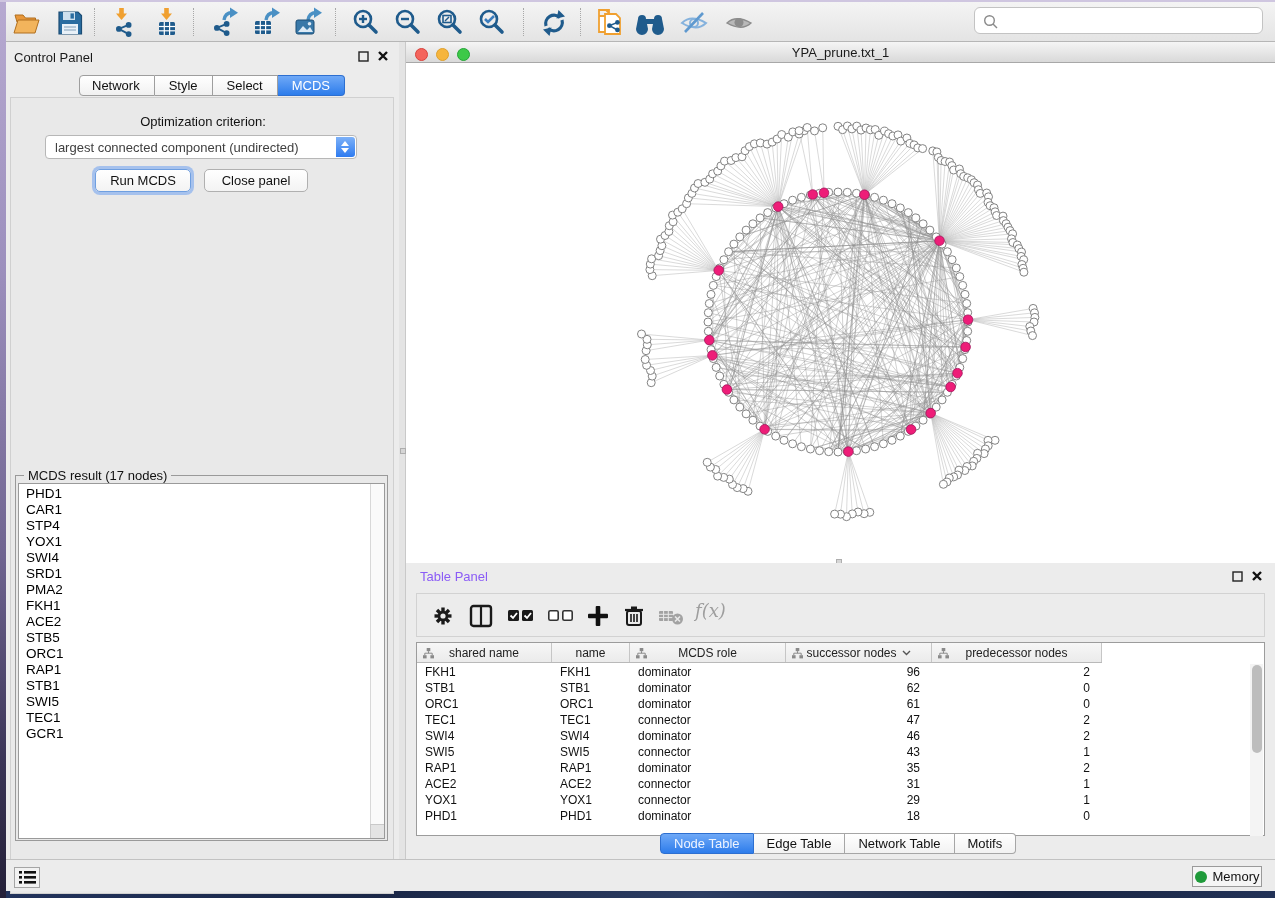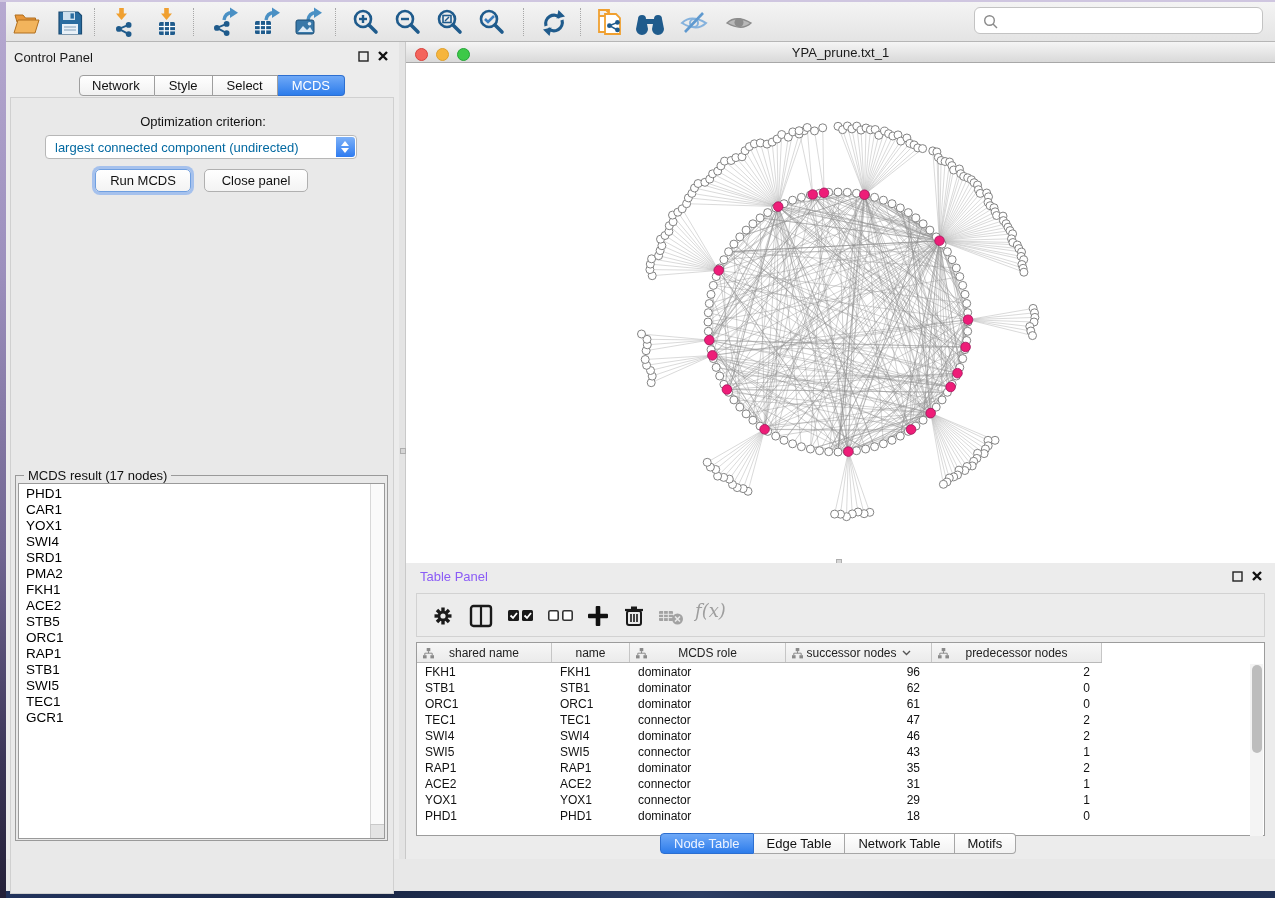--- a/index.html
+++ b/index.html
@@ -16,21 +16,21 @@
   #searchbox { position:absolute; left:968px; top:5px; width:289px; height:27px; background:#fff; border:1px solid #c3c3c3; border-radius:6px; }
   #searchbox svg { position:absolute; left:8px; top:6px; }
   
   #control-panel { left:6px; top:42px; width:393px; height:817px; background:#ececec; }
   #cp-divider { left:399px; top:42px; width:7px; height:817px; background:#e4e4e4; border-right:1px solid #c9c9c9; }
   .winbtns { position:absolute; display:flex; gap:8px; align-items:center; }
   .cptab { border:1px solid #9e9e9e; border-left-width:0; background:linear-gradient(180deg,#ffffff,#f1f1f1); font-size:13px; color:#111; display:flex; align-items:center; justify-content:center; padding:0 14px; }
   .cptab:first-child { border-left-width:1px; border-radius:4px 0 0 4px;padding-left:12px; }
   .cptab:last-child { border-radius:0 4px 4px 0; }
   .cptab.active { background:linear-gradient(180deg,#6fa9f7,#2d7ceb); color:#fff; border-color:#2d6fd0; }
-  #dropdown .dd-text { position:absolute; left:9px; top:4px; font-size:13px; color:#0369a1; }
+  #dropdown .dd-text { position:absolute; left:9px; top:4px; font-size:13px; color:#404040; }
   #dd-spin { position:absolute; right:1px; top:1px; width:19px; height:20px; border-radius:0 3px 3px 0; background:linear-gradient(180deg,#7db1f8,#2e7bf0); }
   #dd-spin .up { position:absolute; left:5px; top:4px; width:0; height:0; border-left:4.5px solid transparent; border-right:4.5px solid transparent; border-bottom:5px solid #fff; }
   #dd-spin .dn { position:absolute; left:5px; bottom:4px; width:0; height:0; border-left:4.5px solid transparent; border-right:4.5px solid transparent; border-top:5px solid #fff; }
   .pbtn { background:linear-gradient(180deg,#ffffff,#f3f3f3); border:1px solid #b0b0b0; border-radius:5px; font-size:13px; color:#111; display:flex; align-items:center; justify-content:center; height:23px; }
   #fieldset-legend { position:absolute; left:8px; top:-8px; background:#e9e9e9; padding:0 4px; font-size:13px; color:#111; }
   #mcds-list { position:absolute; left:2px; top:7px; width:367px; height:356px; background:#fff; border:1px solid #9a9a9a; overflow:hidden; padding-top:2px; }
   #mcds-scroll { position:absolute; right:0; top:0; width:14px; height:100%; background:#fafafa; border-left:1px solid #d8d8d8; }
   #mcds-corner { position:absolute; right:0; bottom:0; width:14px; height:14px; background:#e4e4e4; border-left:1px solid #c9c9c9; border-top:1px solid #c9c9c9; }
   .mcds-item { padding-left:7px; font-size:13.5px; line-height:16px; color:#000; }
   
@@ -237,20 +237,21 @@
             <div class="dn"></div>
           </div>
         </div>
         <div class="pbtn" style="left: 84px; top: 71px; width: 96px; position: absolute; box-shadow: rgba(110, 160, 240, 0.55) 0px 0px 0px 3px; border-color: rgb(111, 159, 224);">Run MCDS</div>
         <div class="pbtn" style="left: 193px; top: 71px; width: 104px; position: absolute;">Close panel</div>
         <div id="fieldset" style="position: absolute; left: 4px; top: 377px; width: 373px; height: 366px; border: 1px solid rgb(154, 154, 154);">
           <div id="fieldset-legend">MCDS result (17 nodes)</div>
           <div id="mcds-list">
             <div class="mcds-item">PHD1</div>
             <div class="mcds-item">CAR1</div>
+            <div class="mcds-item">STP4</div>
             <div class="mcds-item">YOX1</div>
             <div class="mcds-item">SWI4</div>
             <div class="mcds-item">SRD1</div>
             <div class="mcds-item">PMA2</div>
             <div class="mcds-item">FKH1</div>
             <div class="mcds-item">ACE2</div>
             <div class="mcds-item">STB5</div>
             <div class="mcds-item">ORC1</div>
             <div class="mcds-item">RAP1</div>
             <div class="mcds-item">STB1</div>
@@ -1244,15 +1245,31 @@
           <div id="tp-thumb"></div>
         </div>
       </div>
       <div id="tp-tabs">
         <div class="tptab active">Node Table</div>
         <div class="tptab">Edge Table</div>
         <div class="tptab">Network Table</div>
         <div class="tptab">Motifs</div>
       </div>
     </div>
+  <div class="abs" id="statusbar">
+    <div id="list-btn">
+      <svg width="24" height="19" viewBox="0 0 24 19">
+        <rect x="4" y="3" width="3" height="2.6" fill="#111"></rect>
+          <rect x="9" y="3" width="12" height="2.6" fill="#111"></rect>
+        <rect x="4" y="8" width="3" height="2.6" fill="#111"></rect>
+          <rect x="9" y="8" width="12" height="2.6" fill="#111"></rect>
+        <rect x="4" y="13" width="3" height="2.6" fill="#111"></rect>
+          <rect x="9" y="13" width="12" height="2.6" fill="#111"></rect>
+      </svg>
+    </div>
+    <div id="memory-btn">
+      <div class="dot"></div>
+      <span>Memory</span>
+    </div>
+  </div>
   <div class="abs" id="strip-left"></div>
   <div class="abs" id="strip-top"></div>
 </div>
 
 </body></html>

